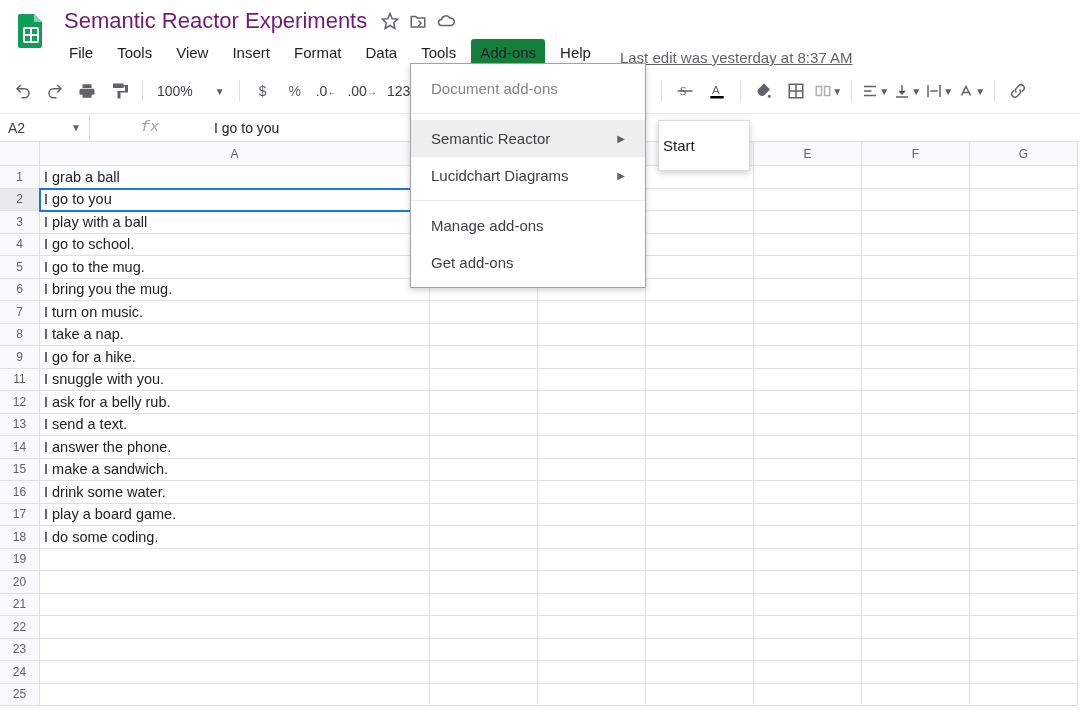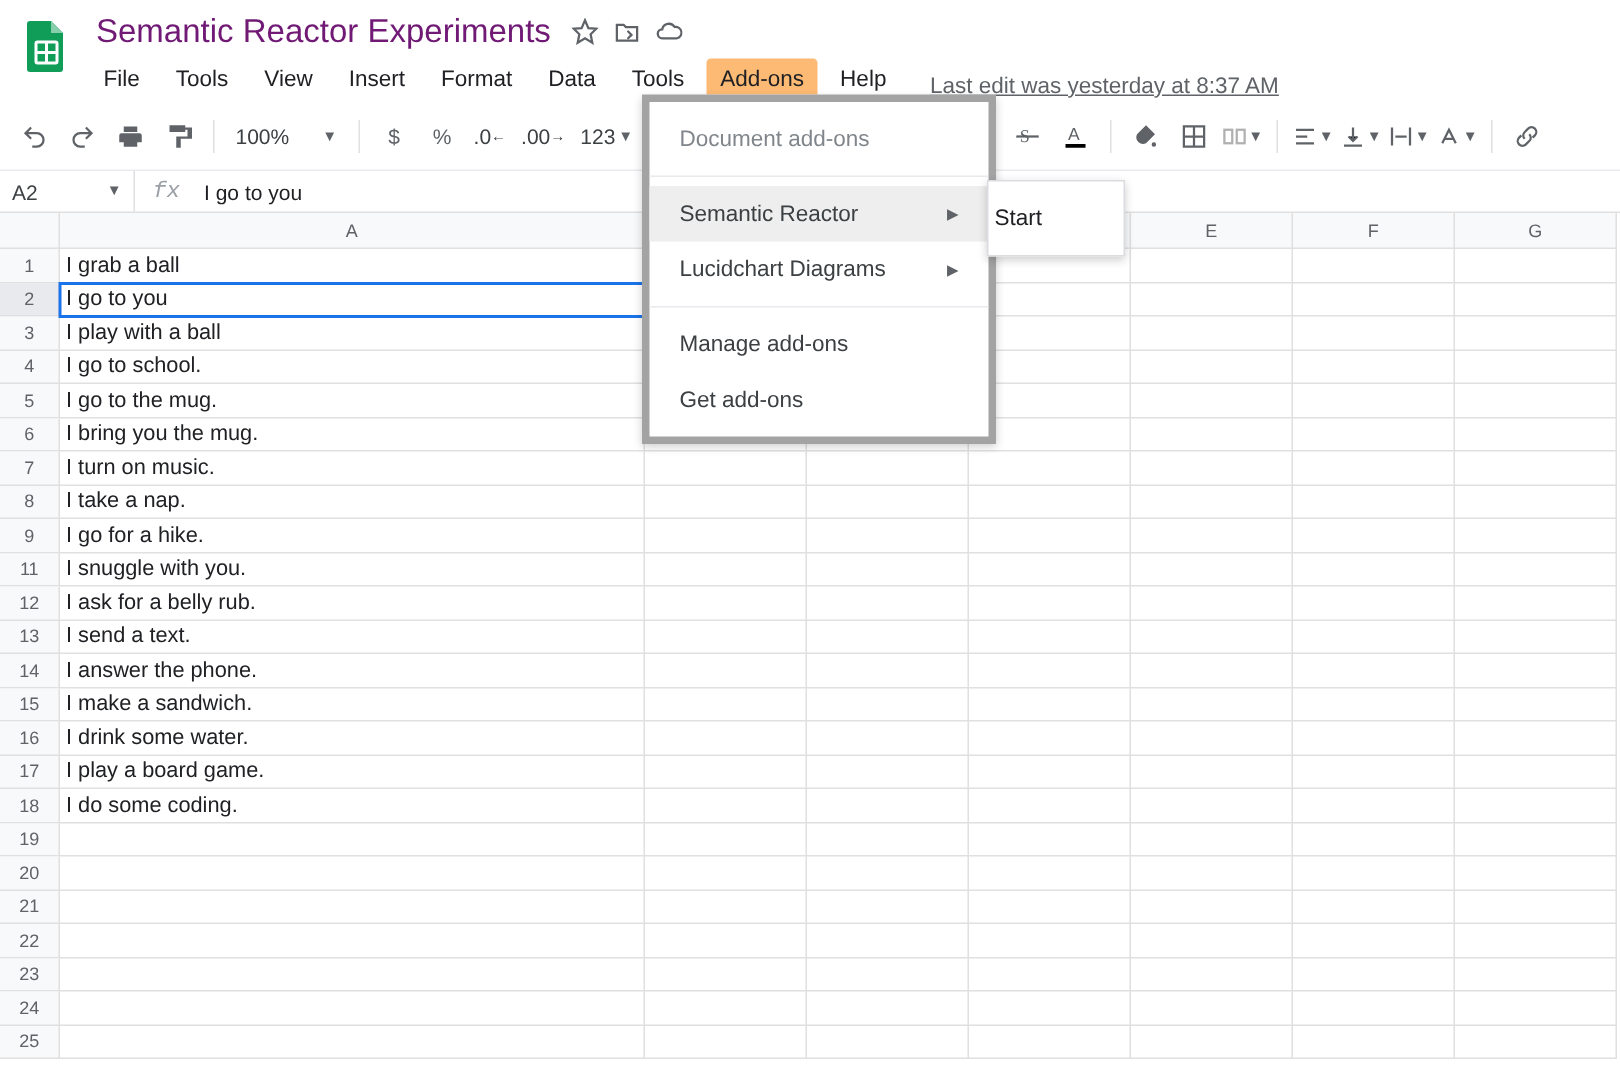--- a/index.html
+++ b/index.html
@@ -5,44 +5,44 @@
   * { box-sizing: border-box; }
   html, body { margin: 0; padding: 0; font-family: Arial, Helvetica, sans-serif; font-size: 14px; color: #202124; background: #fff; width: 1080px; }
   .header-row { display: flex; align-items: flex-start; padding: 6px 10px 0 10px; }
   .logo { width: 40px; height: 40px; flex-shrink: 0; margin-top: 4px; }
   .title-area { flex: 1; padding-left: 10px; }
   .title-line { display: flex; align-items: center; gap: 10px; }
   .doc-title { font-size: 22px; color: #701a75; padding: 2px 4px; }
   .title-icon { width: 18px; height: 18px; display: flex; align-items: center; justify-content: center; color: #5f6368; }
   .menubar { display: flex; align-items: flex-end; gap: 6px; margin-top: 3px; font-size: 15px; }
   .menu-item { padding: 5px 9px; border-radius: 3px; cursor: pointer; }
-  .menu-item.active { background: #fdba74; }
+  .menu-item.active { background: #15803d; }
   .last-edit { color: #5f6368; text-decoration: underline; margin-left: 14px; font-size: 15px; cursor: pointer; }
   .toolbar-outer { border-top: 1px solid transparent; border-bottom: 1px solid #e8eaed; padding: 4px 8px; margin-top: 2px; }
   .toolbar { display: flex; align-items: center; gap: 2px; height: 36px; }
   .tbtn { width: 30px; height: 30px; display: flex; align-items: center; justify-content: center; color: #5f6368; border-radius: 3px; cursor: pointer; }
   .tsep { width: 1px; height: 22px; background: #e0e0e0; margin: 0 6px; }
   .zoom { display: flex; align-items: center; gap: 20px; padding: 0 6px; color: #3c4043; cursor: pointer; }
   .numfmt { padding: 0 4px; color: #3c4043; cursor: pointer; display: flex; align-items: center; }
   .dd-caret { margin-left: 2px; }
   .toolbar-gap { width: 210px; }
-  .namebox-row { display: flex; align-items: center; height: 28px; border-bottom: 1px solid #e0e0e0; }
+  .namebox-row { display: flex; align-items: center; height: 28px; border-bottom: 1px solid #e0e0e0; gap: 39px; }
   .namebox { width: 90px; display: flex; align-items: center; justify-content: space-between; padding: 0 8px; border-right: 1px solid #e0e0e0; height: 100%; font-size: 14px; color: #3c4043; }
   .fx { font-style: italic; color: #9aa0a6; padding: 0 12px; font-family: Liberation Mono, monospace; font-size: 15px; }
   .formula { flex: 1; padding: 0 4px; font-size: 14px; color: #202124; }
   .colhdrs-row { display: flex; height: 24px; }
   .corner { width: 40px; height: 24px; background: #f8f9fa; border-right: 1px solid #e0e0e0; border-bottom: 1px solid #e0e0e0; }
   .colhdr { height: 24px; background: #f8f9fa; border-right: 1px solid #e0e0e0; border-bottom: 1px solid #e0e0e0; display: flex; align-items: center; justify-content: center; font-size: 12px; color: #5f6368; }
   .colA { width: 390px; } .colB { width: 108px; } .colC { width: 108px; } .colD { width: 108px; } .colE { width: 108px; } .colF { width: 108px; } .colG { width: 108px; }
   .body-row { display: flex; height: 22.5px; }
   .rowhdr { width: 40px; background: #f8f9fa; border-right: 1px solid #e0e0e0; border-bottom: 1px solid #e0e0e0; display: flex; align-items: center; justify-content: center; font-size: 12px; color: #5f6368; }
   .cell { border-right: 1px solid #e0e0e0; border-bottom: 1px solid #e0e0e0; padding: 0 4px; display: flex; align-items: center; font-size: 14.5px; overflow: hidden; white-space: nowrap; }
   .body-row.selected .rowhdr { background: #e8eaed; }
   .body-row.selected .cellA { outline: 2px solid #1a73e8; outline-offset: -1px; z-index: 2; position: relative; }
-  .addons-menu { position: absolute; left: 410px; top: 63px; width: 236px; background: #fff; border: 5px solid #a3a3a3; box-shadow: 0 2px 6px rgba(0,0,0,0.2); padding: 6px 0; z-index: 10; font-size: 15px; margin-left: 18px; }
+  .addons-menu { position: absolute; left: 410px; top: 63px; width: 236px; background: #fff; border: 1px solid #a3a3a3; box-shadow: 0 2px 6px rgba(0,0,0,0.2); padding: 6px 0; z-index: 10; font-size: 15px; }
   .addons-menu .mi { display: flex; align-items: center; justify-content: space-between; padding: 10px 20px; cursor: pointer; color: #3c4043; }
   .addons-menu .mi.header { color: #80868b; cursor: default; }
   .addons-menu .mi.highlight { background: #eeeeee; }
   .addons-menu .divider { height: 1px; background: #e8eaed; margin: 6px 0; }
   .submenu { position: absolute; left: 658px; top: 120px; width: 92px; background: #fff; border: 1px solid #dadce0; box-shadow: 0 2px 6px rgba(0,0,0,0.2); padding: 8px 0; z-index: 11; font-size: 15px; }
   .submenu .mi { padding: 8px 4px; cursor: pointer; }
   svg { display: block; }
   .arrow { font-size: 10px; color: #5f6368; }
 </style>
 </head>

